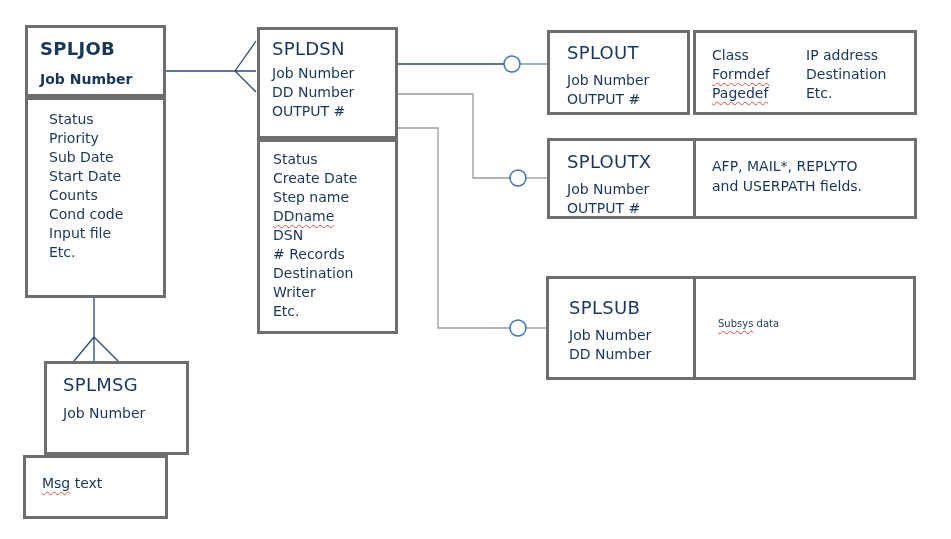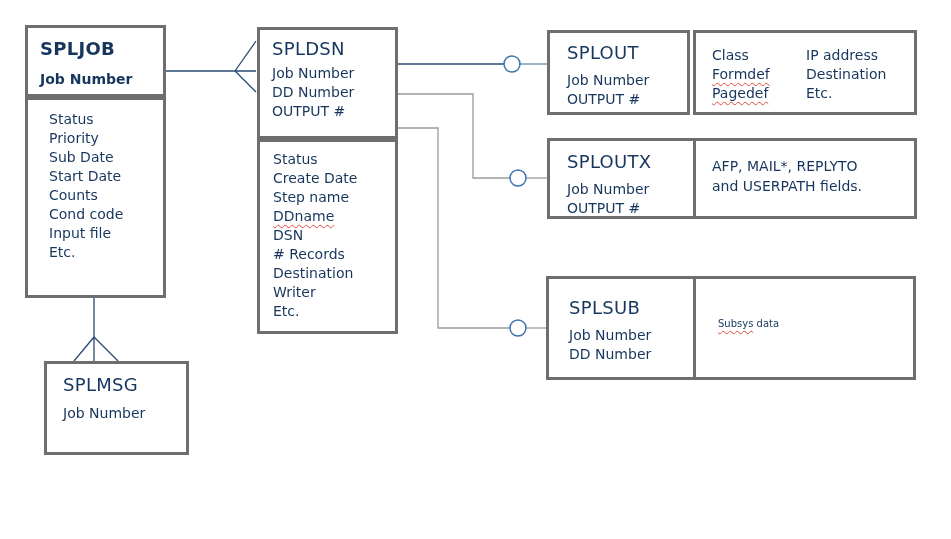--- a/index.html
+++ b/index.html
@@ -147,14 +147,17 @@
   <div class="box splsub-detail">
     <span class="squiggle">Subsys</span><span> data</span>
   </div>
 
   <div class="box splmsg-header">
     <div class="e-title">SPLMSG</div>
     <div class="keys">
       <div class="e-key" style="margin-top:7px;">Job Number</div>
     </div>
   </div>
+  <div class="box splmsg-body">
+    <div class="e-attr"><span class="squiggle">Msg</span><span> text</span></div>
+  </div>
 
 </div>
 
 </body></html>

